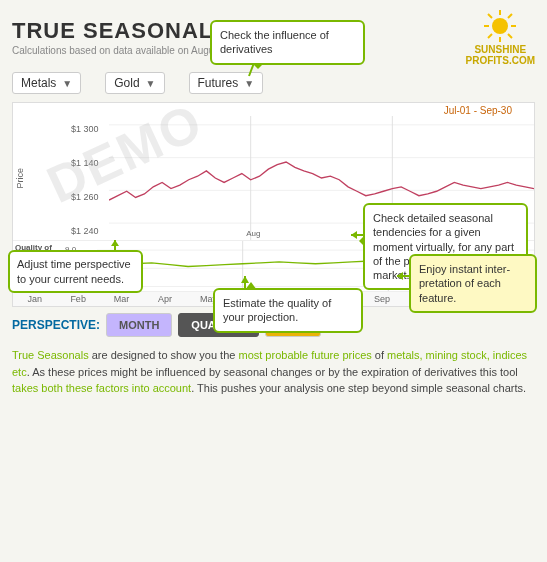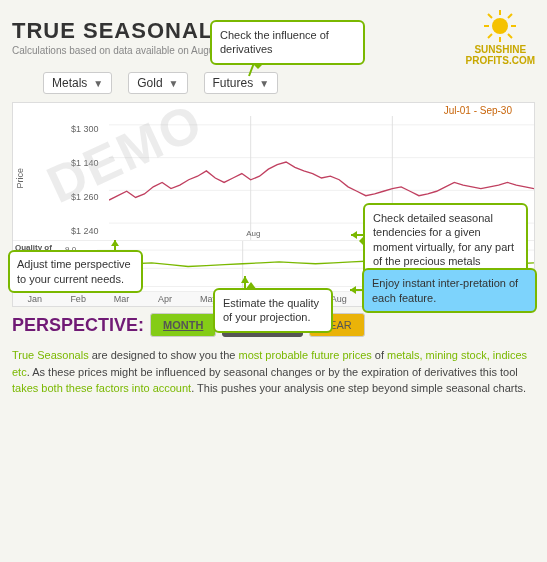--- a/index.html
+++ b/index.html
@@ -87,44 +87,43 @@
 
     .callout-seasonal::after {
       border-right: 6px solid #7ab800;
       left: -12px;
       top: 30px;
     }
 
     .callout-estimate {
       top: 185px;
       left: 200px;
-      width: 120px;
+      width: 150px;
     }
 
     .callout-estimate::after {
       border-bottom: 8px solid #7ab800;
       top: -14px;
       left: 30px;
     }
 
     .callout-adjust {
       bottom: 108px;
       left: 8px;
       width: 135px;
       border-color: #7ab800;
       margin-top: 44px;
     }
 
     
     .dropdowns {
       display: flex;
-      gap: 16px;
+      gap: 24px;
       padding: 4px 12px;
       align-items: flex-start;
-      margin-left: 31px;
     }
 
     .dropdown {
       display: flex;
       align-items: center;
       border: 1px solid #ccc;
       background: white;
       border-radius: 3px;
       padding: 3px 8px;
       font-size: 12px;
@@ -186,35 +185,34 @@
     
     .perspective-section {
       display: flex;
       align-items: center;
       padding: 6px 12px;
       gap: 6px;
       flex-wrap: wrap;
     }
 
     .perspective-title {
-      font-size: 18px;
+      font-size: 12px;
       font-weight: bold;
-      color: #701a75;
+      color: #0369a1;
     }
 
     .btn-month {
       padding: 5px 12px;
       border: 1px solid #ccc;
-      background: #84cc16;
+      background: #c4b5fd;
       border-radius: 3px;
       font-size: 11px;
       font-weight: bold;
       color: #555;
       cursor: pointer;
-      text-decoration: underline;
     }
 
     .btn-quarter {
       padding: 5px 12px;
       border: 1px solid #555;
       background: #555;
       border-radius: 3px;
       font-size: 11px;
       font-weight: bold;
       color: white;
@@ -499,21 +497,21 @@
 
   <div class="callout callout-adjust" style="position:absolute;bottom:50px;left:8px;width:135px;border:2px solid #7ab800;border-radius:6px;padding:5px 7px;font-size:11px;background:white;z-index:10;">
     <span>Adjust time perspective to your current needs.</span>
     
     <svg style="position:absolute;top:-12px;right:20px;width:12px;height:12px;" viewBox="0 0 12 12">
       <line x1="6" y1="12" x2="6" y2="0" stroke="#7ab800" stroke-width="2"></line>
       <polygon points="6,0 2,6 10,6" fill="#7ab800"></polygon>
     </svg>
   </div>
 
-  <div class="callout" style="position:absolute;bottom:30px;right:10px;width:175px;border:2px solid #7ab800;border-radius:6px;padding:6px 8px;font-size:11px;background:#7dd3fc;z-index:10;">
+  <div class="callout" style="position:absolute;bottom:30px;right:10px;width:128px;border:2px solid #7ab800;border-radius:6px;padding:6px 8px;font-size:11px;background:#fef9c3;z-index:10;">
     <span>Enjoy instant inter-pretation of each feature.</span>
     
     <svg style="position:absolute;left:-14px;top:15px;width:14px;height:10px;" viewBox="0 0 14 10">
       <line x1="14" y1="5" x2="0" y2="5" stroke="#7ab800" stroke-width="2"></line>
       <polygon points="0,5 6,1 6,9" fill="#7ab800"></polygon>
     </svg>
   </div>
 </div>
 
 <div class="description">

